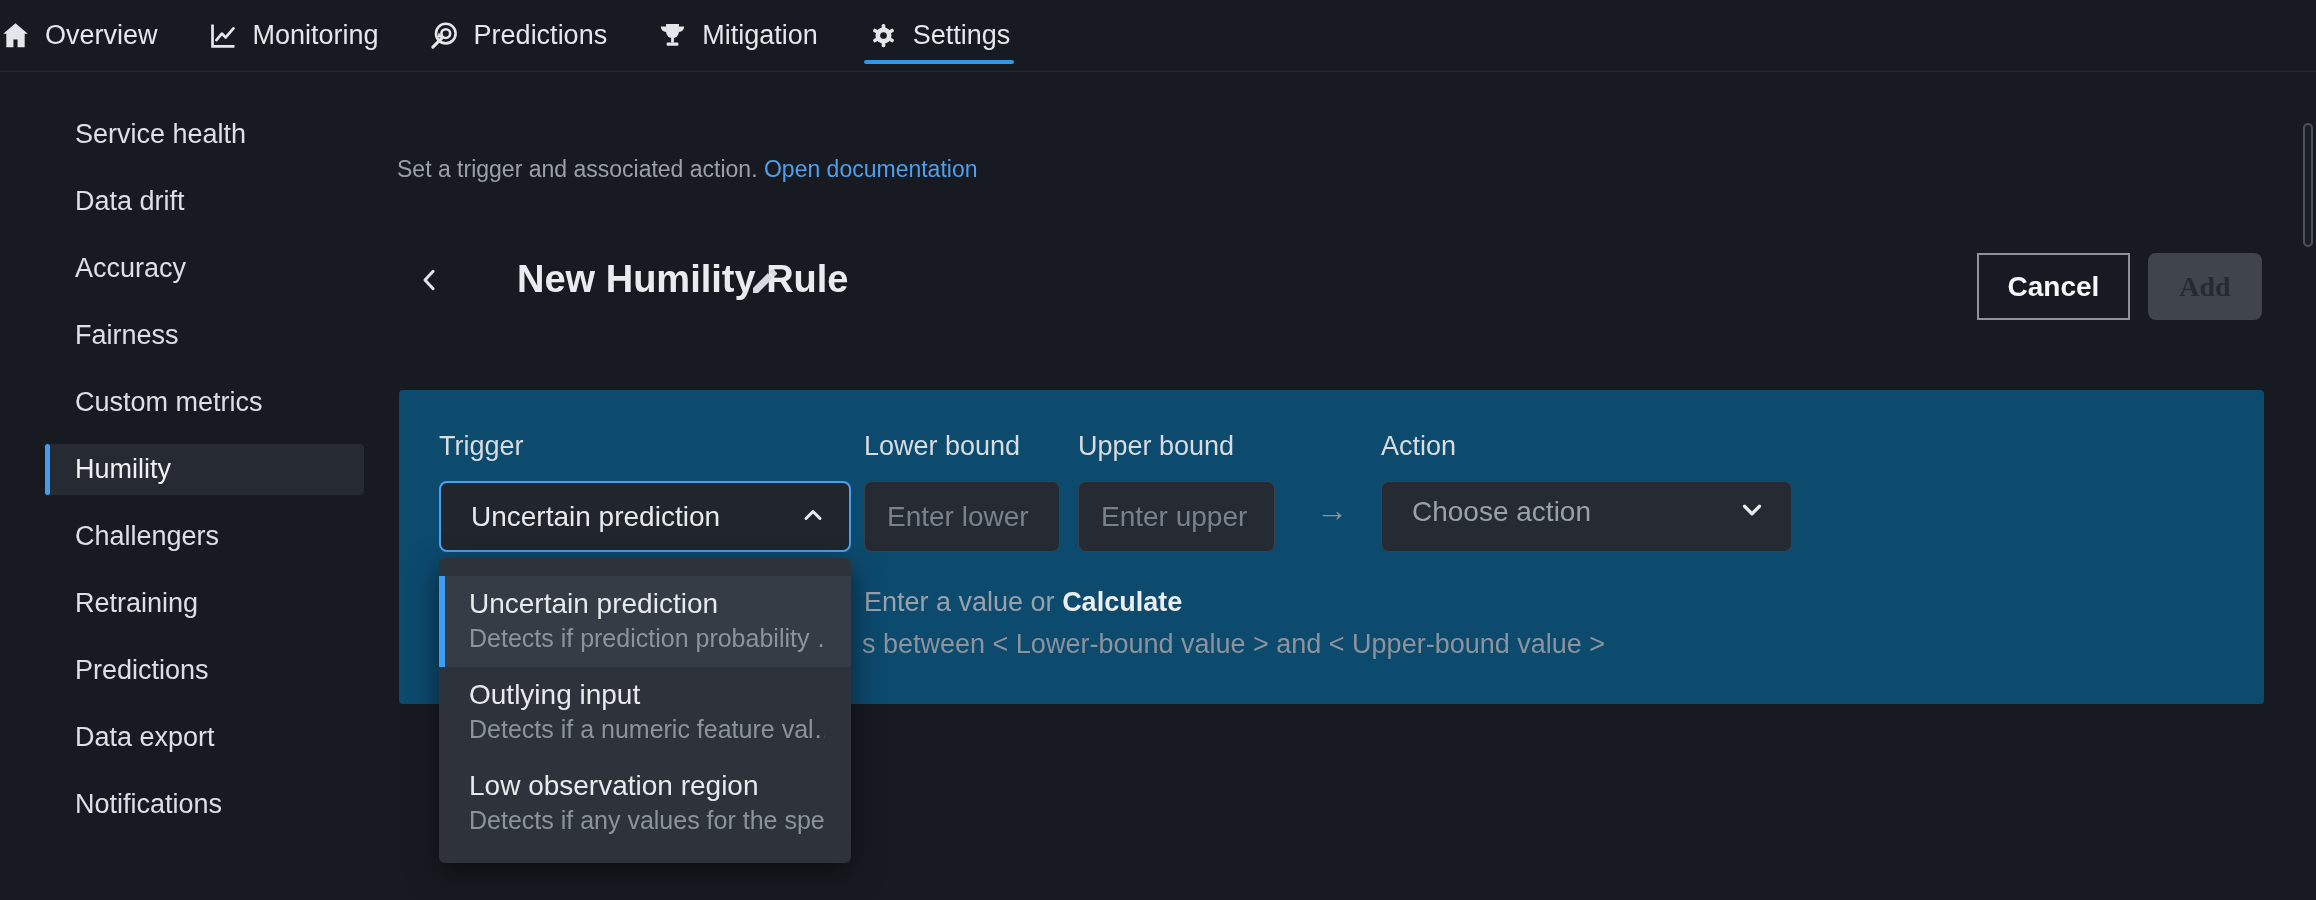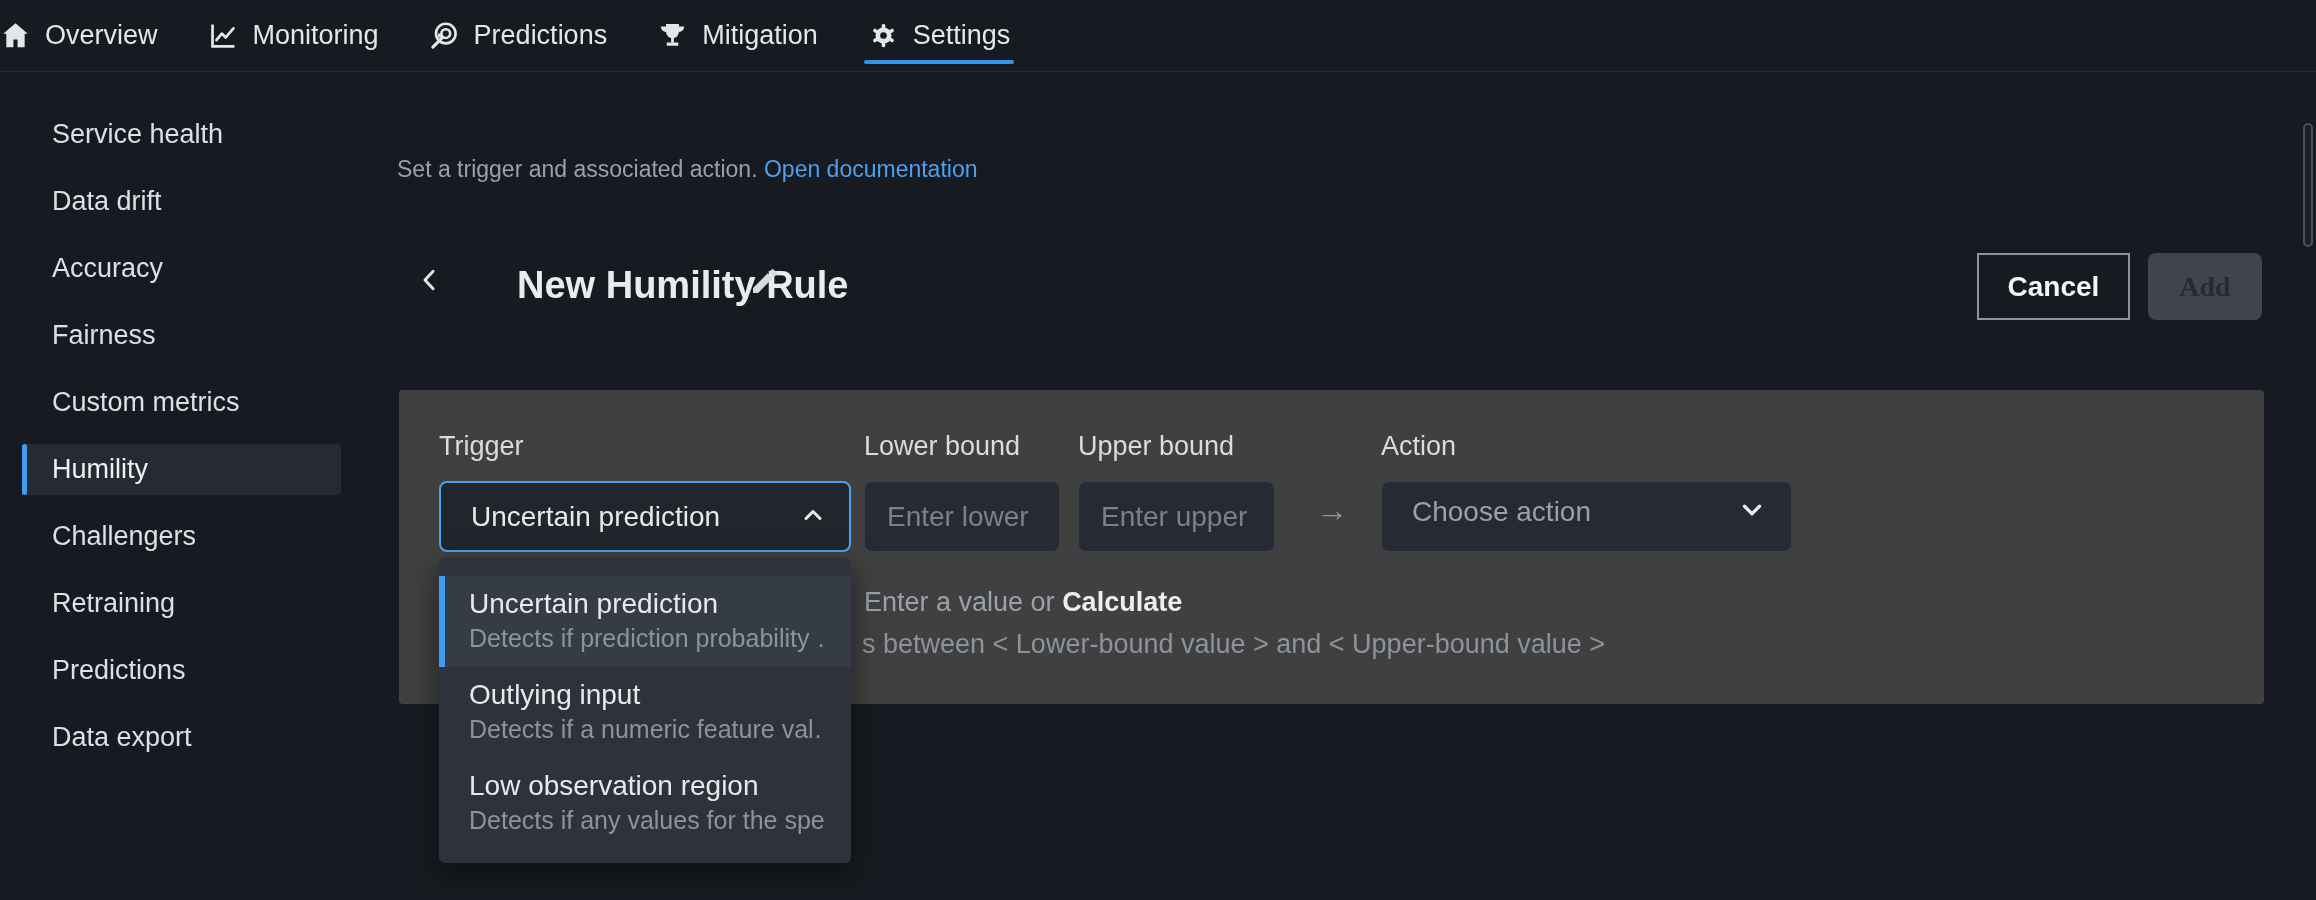--- a/index.html
+++ b/index.html
@@ -19,50 +19,50 @@
   .nav-item {
     position:relative; height:100%; display:flex; align-items:center; gap:14px;
     font-size:27px; color:#e4e7ea; cursor:pointer; white-space:nowrap;
   }
   .nav-item svg { display:block; }
   .nav-underline {
     position:absolute; left:-4px; right:-4px; bottom:7px; height:4px;
     background:#2f97e9; border-radius:2px;
   }
   
-  .sidebar { position:absolute; left:0; top:72px; width:365px; bottom:0; padding-top:37px; }
+  .sidebar { position:absolute; left:0; top:72px; width:365px; bottom:0; padding-top:37px;padding-left:23px; }
   .side-list { margin-left:22px; width:319px; display:flex; flex-direction:column; gap:16px; }
   .side-item {
     position:relative; height:51px; display:flex; align-items:center;
     padding-left:30px; font-size:27px; color:#dce0e6; border-radius:4px; cursor:pointer;
     white-space:nowrap;
   }
   .side-item.selected { background:#262b33; color:#eef0f3; }
   .sel-bar { position:absolute; left:0; top:0; bottom:0; width:5px; background:#3f9ef2; border-radius:3px; }
   
   .intro { position:absolute; left:397px; top:156px; font-size:23px; color:#9aa1aa; }
   .intro a { color:#4f9fed; text-decoration:none; cursor:pointer; }
   
   .back-btn { position:absolute; left:413px; top:264px; width:34px; height:34px; background:none; border:none; cursor:pointer; }
-  .page-title { position:absolute; left:517px; top:264px; font-size:38px; font-weight:bold; color:#e9ebee; white-space:nowrap; }
+  .page-title { position:absolute; left:517px; top:258px; font-size:38px; font-weight:bold; color:#e9ebee; white-space:nowrap; }
   .edit-btn { position:absolute; left:747px; top:264px; width:36px; height:36px; background:none; border:none; cursor:pointer; }
   .cancel-btn {
     position:absolute; left:1977px; top:253px; width:153px; height:67px;
     background:transparent; border:2px solid #8d939c; border-radius:0;
     color:#f4f6f8; font-size:28px; font-weight:bold; cursor:pointer;
     font-family:"Liberation Sans", sans-serif;
   }
   .add-btn {
     position:absolute; left:2148px; top:253px; width:114px; height:67px;
     background:#40454d; border:none; border-radius:8px;
     color:#262b33; font-size:28px; font-weight:bold; cursor:default;
     font-family:Liberation Serif, serif;
   }
   
-  .panel { position:absolute; left:399px; top:390px; width:1865px; height:314px; background:#404040; border-radius:4px; }
+  .panel { position:absolute; left:399px; top:390px; width:1865px; height:314px; background:#0c4a6e; border-radius:4px; }
   .fld-label { position:absolute; top:41px; font-size:27px; color:#d8dce1; white-space:nowrap; }
   .lbl-trigger { left:40px; }  .lbl-lower { left:465px; }  .lbl-upper { left:679px; }  .lbl-action { left:982px; }
   .ctl { position:absolute; top:91px; height:71px; border-radius:8px; display:flex; align-items:center; }
   .trigger-select {
     left:40px; width:412px; background:#21262d; border:2px solid #4da0f0;
     padding:0 22px 0 30px; justify-content:space-between; cursor:pointer;
   }
   .trigger-select .val { font-size:28px; color:#e7eaed; }
   .bound-input {
     background:#262b33; border:1px solid #3b414b; color:#e7eaed;
@@ -182,20 +182,23 @@
         <span>Challengers</span>
       </div>
     <div class="side-item">
         <span>Retraining</span>
       </div>
     <div class="side-item">
         <span>Predictions</span>
       </div>
     <div class="side-item">
         <span>Data export</span>
+      </div>
+    <div class="side-item">
+        <span>Notifications</span>
       </div>
   </div>
 </aside>
 
 <div class="intro">
   <span>Set a trigger and associated action.</span>
   <a>Open documentation</a>
 </div>
 
 <button class="back-btn">

